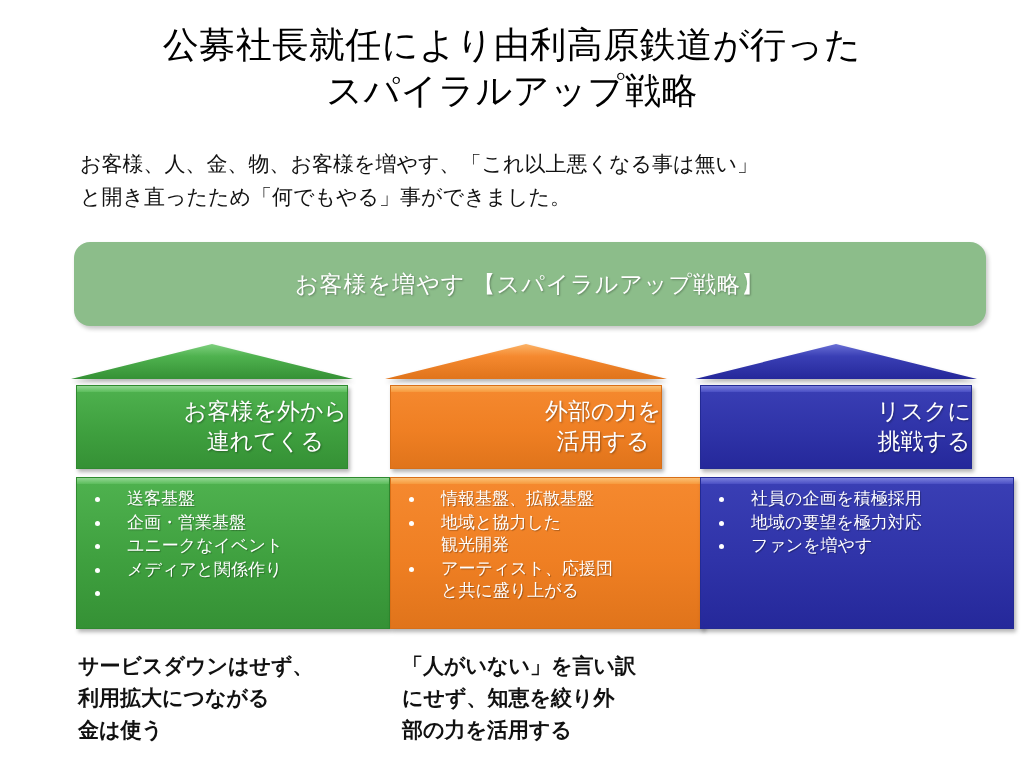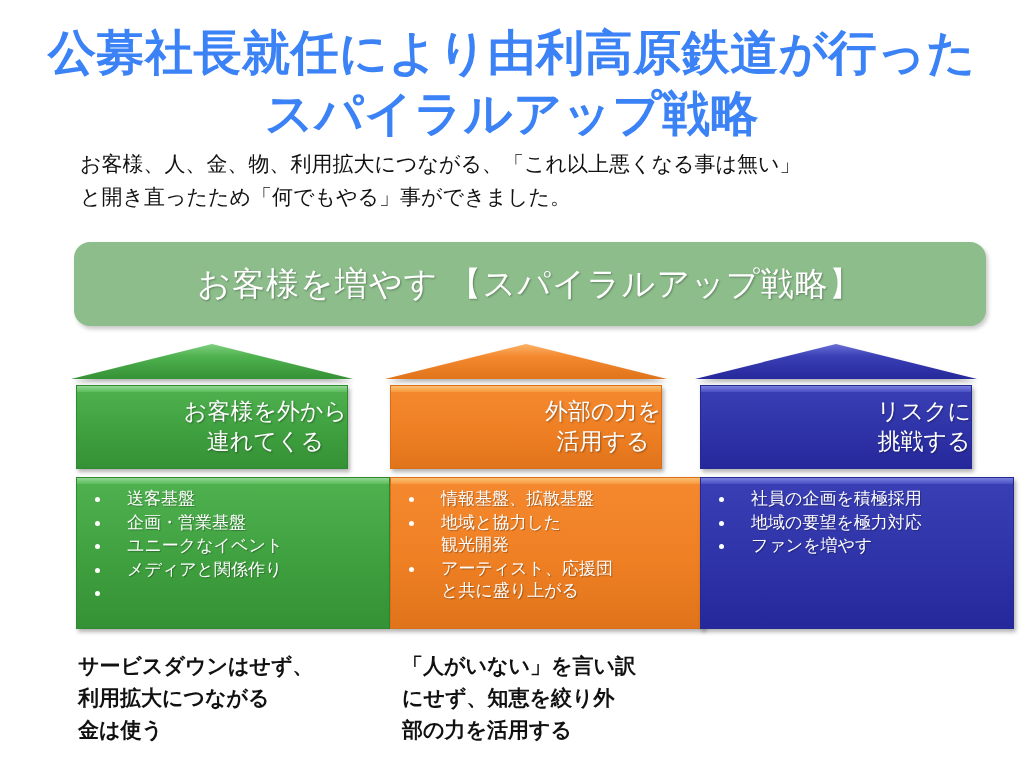--- a/index.html
+++ b/index.html
@@ -21,24 +21,24 @@
     background: #ffffff;
   }
 
   
   .title {
     position: absolute;
     left: 0;
     top: 22px;
     width: 1024px;
     text-align: center;
-    font-size: 48px;
-    font-weight: bold;
+    font-size: 36px;
+    font-weight: normal;
     line-height: 1.28;
-    color: #3b82f6;
+    color: #000000;
     letter-spacing: 0.5px;
   }
   .title .line { display: block; }
 
   
   .subtitle {
     position: absolute;
     left: 80px;
     top: 148px;
     width: 880px;
@@ -58,21 +58,21 @@
     height: 84px;
     border-radius: 16px;
     background: #8cbd8a;
     box-shadow: 2px 3px 4px rgba(0,0,0,0.22);
     display: flex;
     align-items: center;
     justify-content: center;
   }
   .banner-text {
     color: #ffffff;
-    font-size: 33px;
+    font-size: 23px;
     font-weight: 500;
     letter-spacing: 1px;
     text-shadow: 1px 1px 2px rgba(0,0,0,0.30);
   }
 
   
   .columns {
     position: absolute;
     left: 0;
     top: 342px;
@@ -205,21 +205,21 @@
 <body>
 
 <div class="slide">
 
   <div class="title">
     <span class="line">公募社長就任により由利高原鉄道が行った</span>
     <span class="line">スパイラルアップ戦略</span>
   </div>
 
   <div class="subtitle">
-    <span class="line">お客様、人、金、物、利用拡大につながる、「これ以上悪くなる事は無い」</span>
+    <span class="line">お客様、人、金、物、お客様を増やす、「これ以上悪くなる事は無い」</span>
     <span class="line">と開き直ったため「何でもやる」事ができました。</span>
   </div>
 
   <div class="banner">
     <span class="banner-text">お客様を増やす 【スパイラルアップ戦略】</span>
   </div>
 
   <div class="columns">
 
     <div class="column c0 green">

